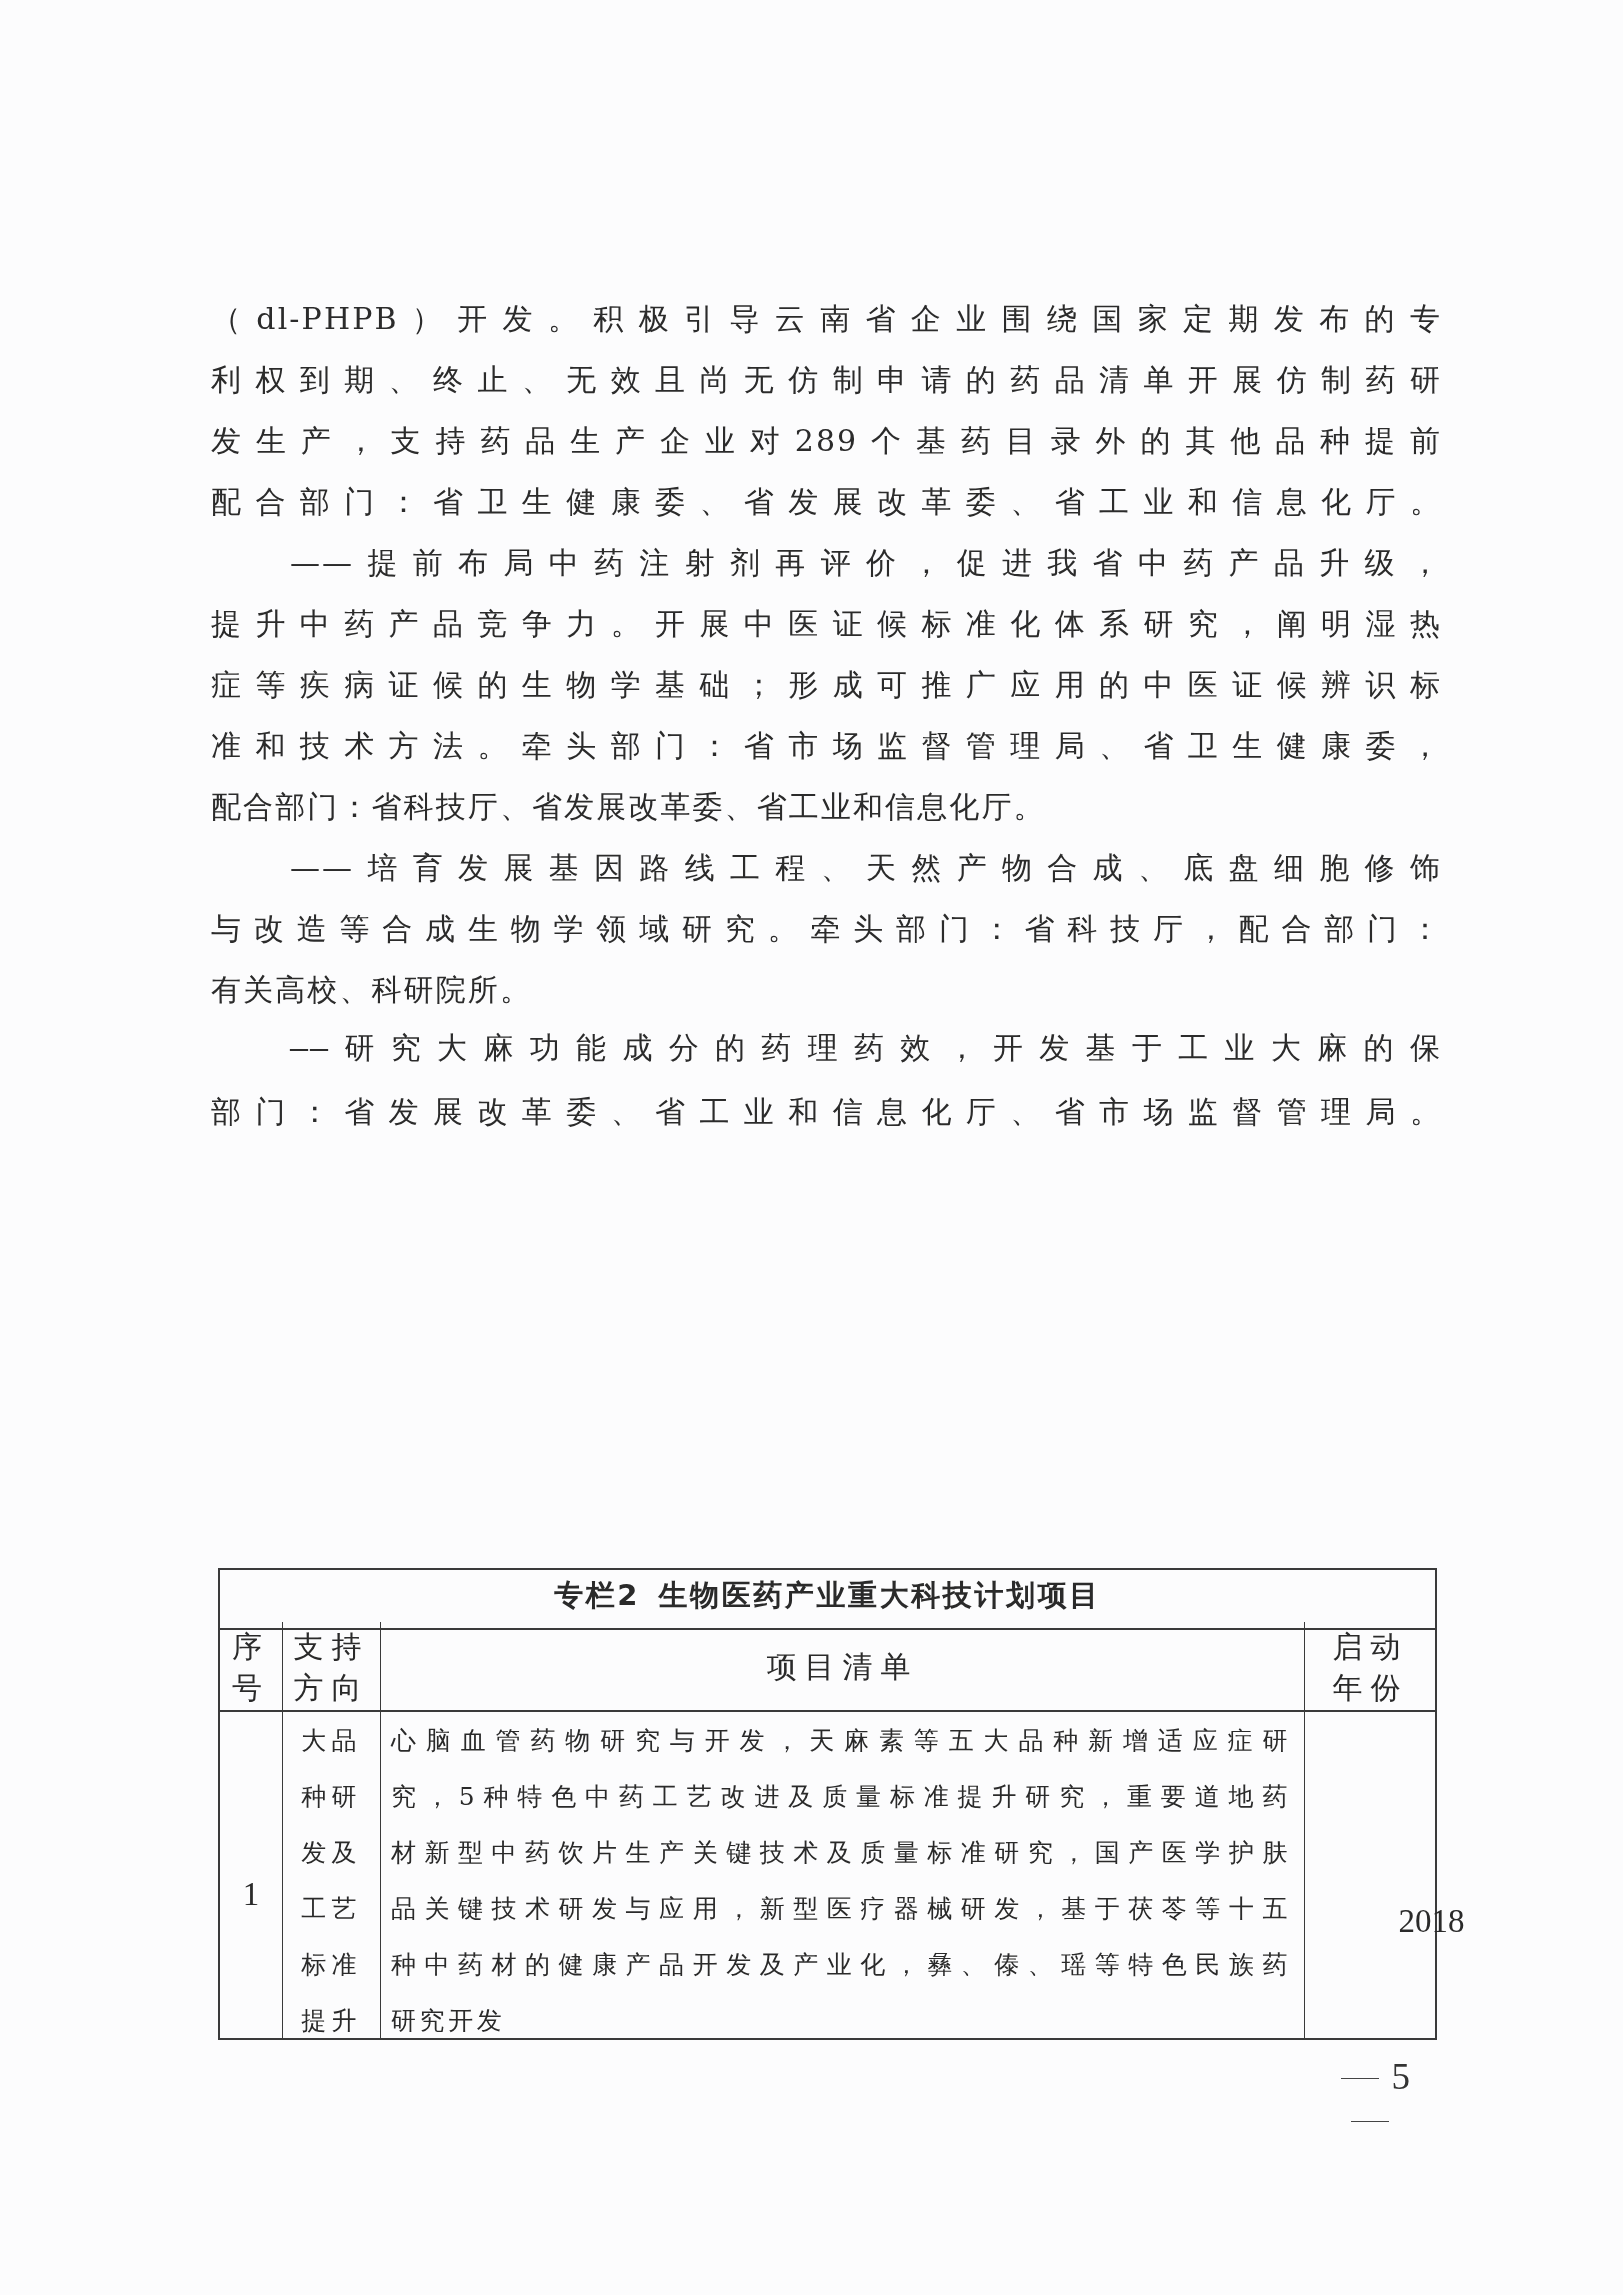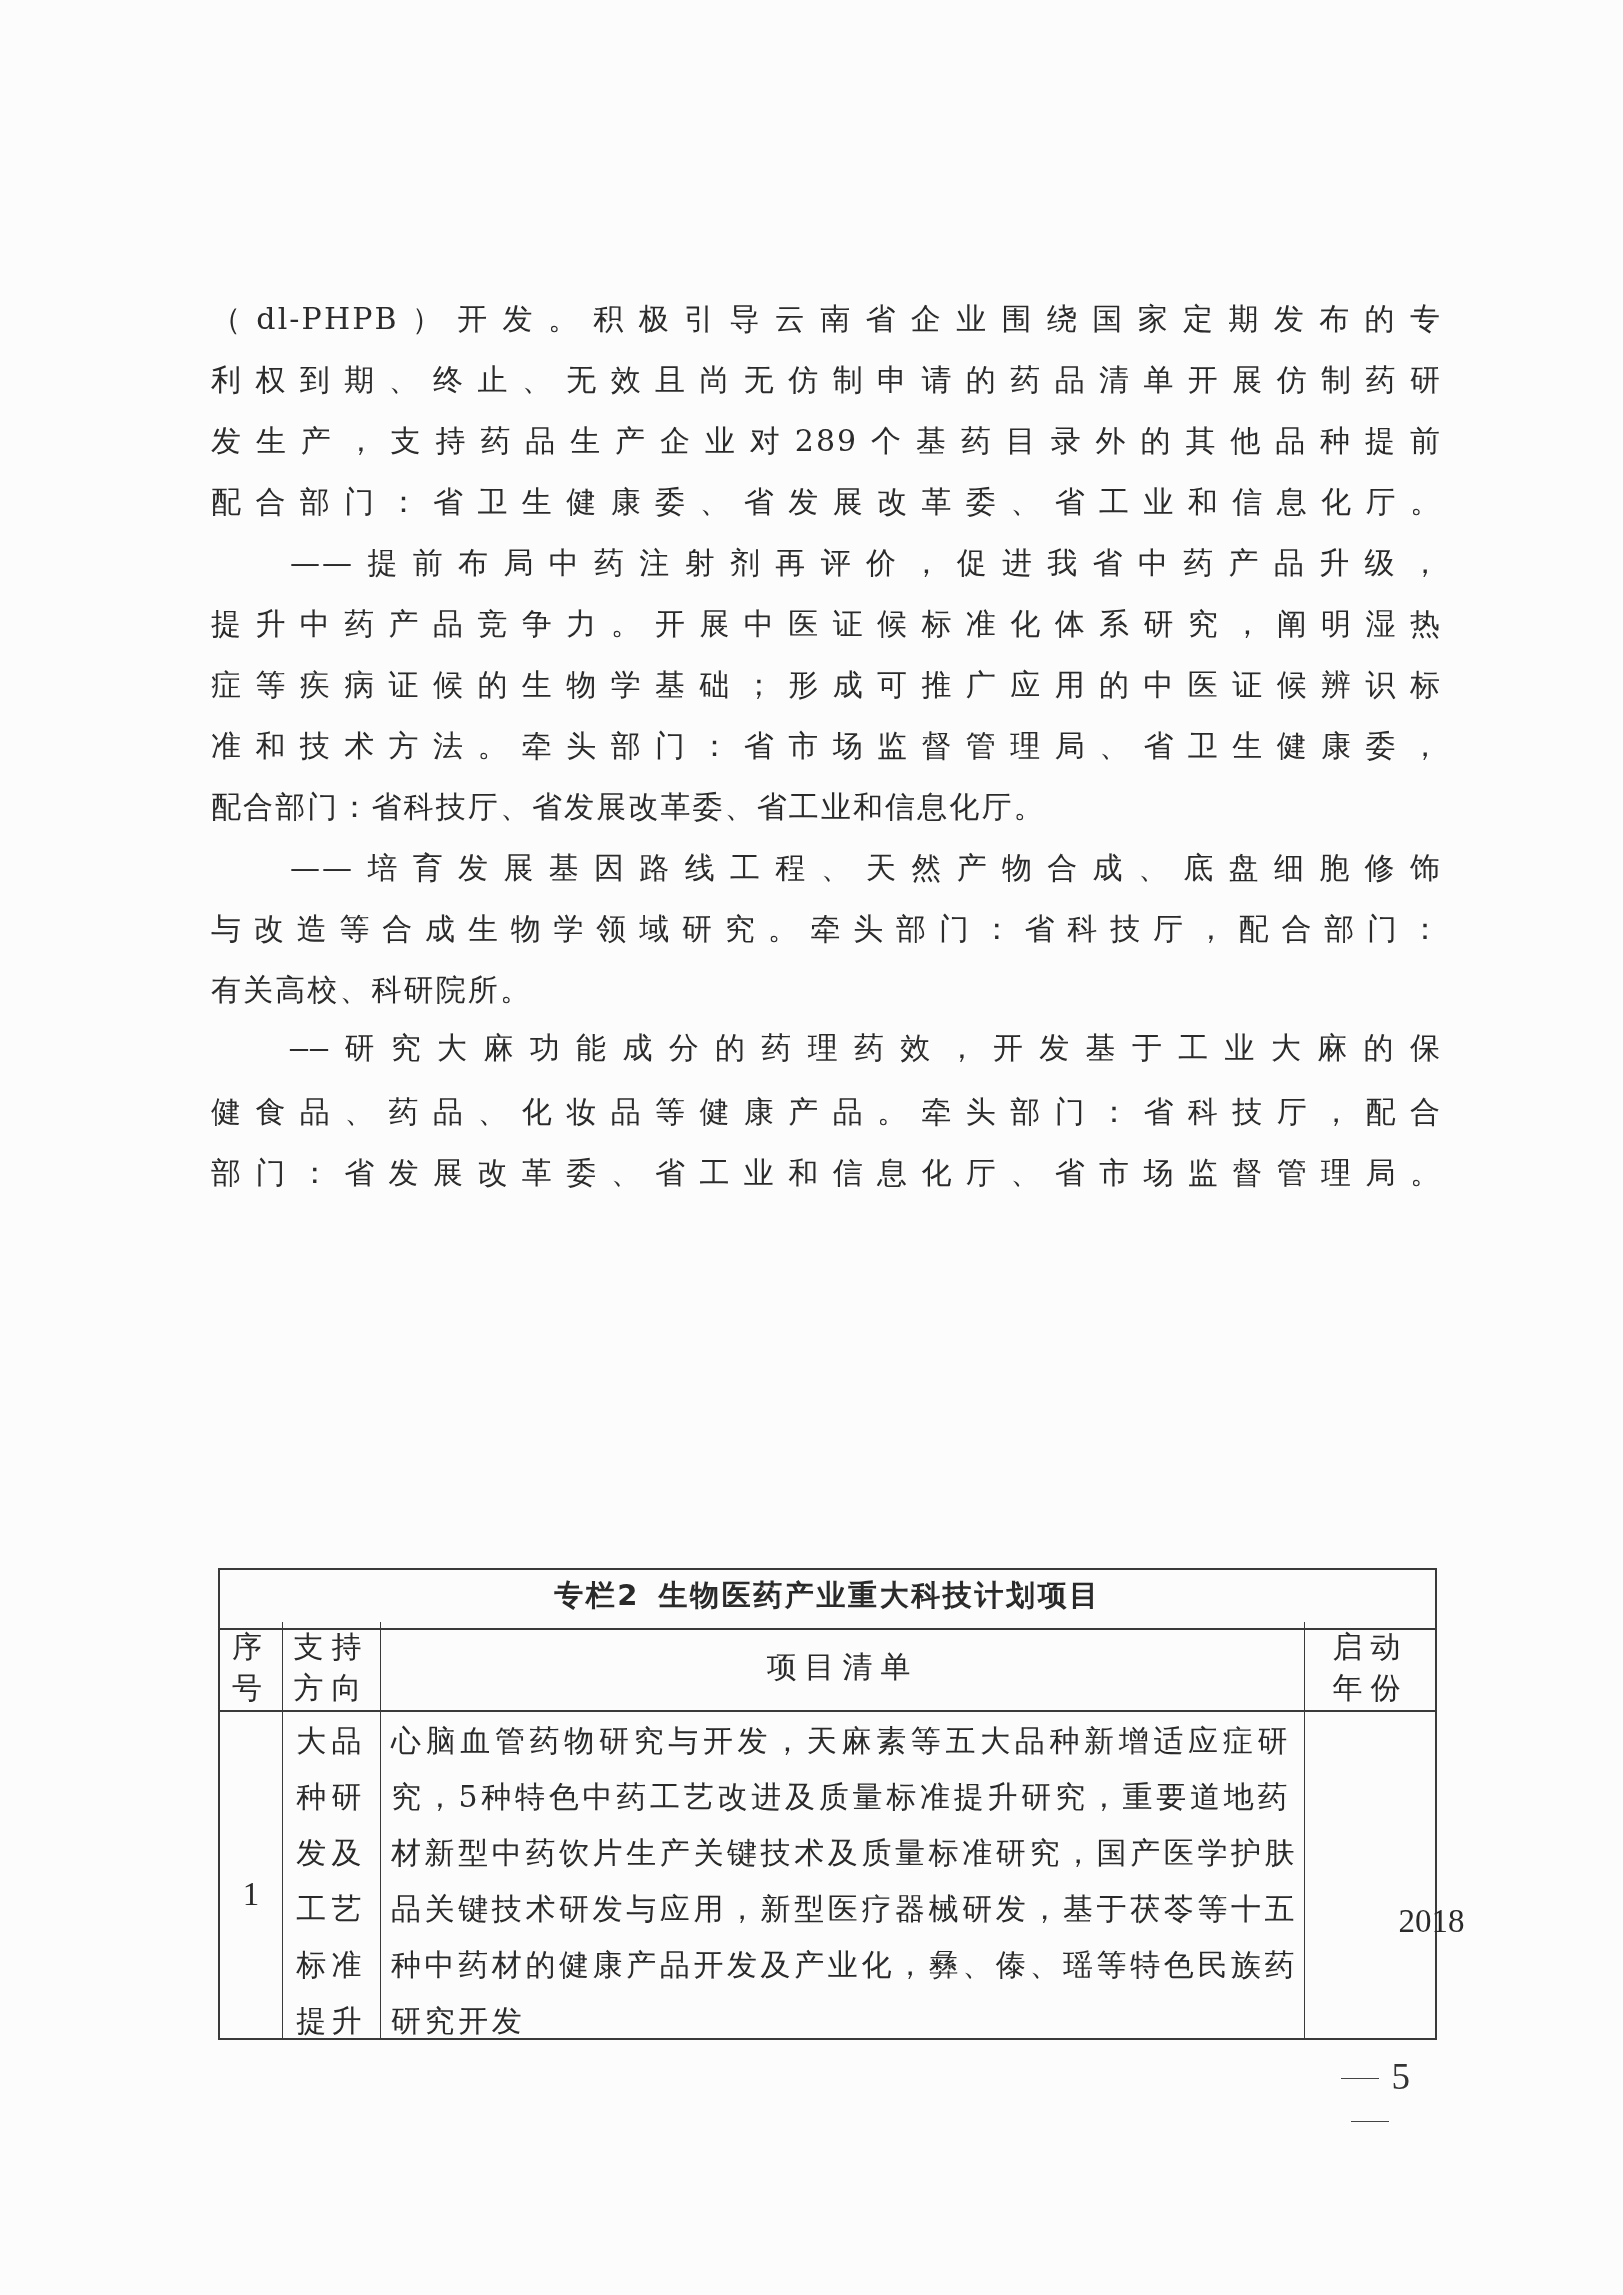--- a/index.html
+++ b/index.html
@@ -89,21 +89,21 @@
       box-sizing: border-box;
       color: #2a2a2a;
     }
     .hdr-text {
       font-size: 30px;
       line-height: 41px;
       letter-spacing: 7.9px;
       text-align: center;
     }
     .body-cell {
-      font-size: 30px;
+      font-size: 25px;
       line-height: 56px;
       letter-spacing: 3.6px;
     }
     .item-line {
       white-space: nowrap;
       text-align: justify;
       text-align-last: justify;
     }
     .item-line.last { text-align-last: left; }
     .num-cell {
@@ -149,21 +149,20 @@
     <div class="line">提升中药产品竞争力。开展中医证候标准化体系研究，阐明湿热</div>
     <div class="line">症等疾病证候的生物学基础；形成可推广应用的中医证候辨识标</div>
     <div class="line">准和技术方法。牵头部门：省市场监督管理局、省卫生健康委，</div>
     <div class="line last">配合部门：省科技厅、省发展改革委、省工业和信息化厅。</div>
 
     <div class="line indent" style="padding-left:79px;">——培育发展基因路线工程、天然产物合成、底盘细胞修饰</div>
     <div class="line">与改造等合成生物学领域研究。牵头部门：省科技厅，配合部门：</div>
     <div class="line last">有关高校、科研院所。</div>
 
     <div class="line indent" style="padding-left:79px;font-family:Liberation Mono, monospace;">——研究大麻功能成分的药理药效，开发基于工业大麻的保</div>
-    <div class="line">健食品、药品、化妆品等健康产品。牵头部门：省科技厅，配合</div>
     <div class="line">部门：省发展改革委、省工业和信息化厅、省市场监督管理局。</div>
   </div>
 
   <div class="table-box">
     <div class="tbl-title">
       <span class="col-num">专栏2</span><span>生物医药产业重大科技计划项目</span>
     </div>
 
     <div class="vline" style="left:62px;"></div>
     <div class="vline" style="left:160px;"></div>

